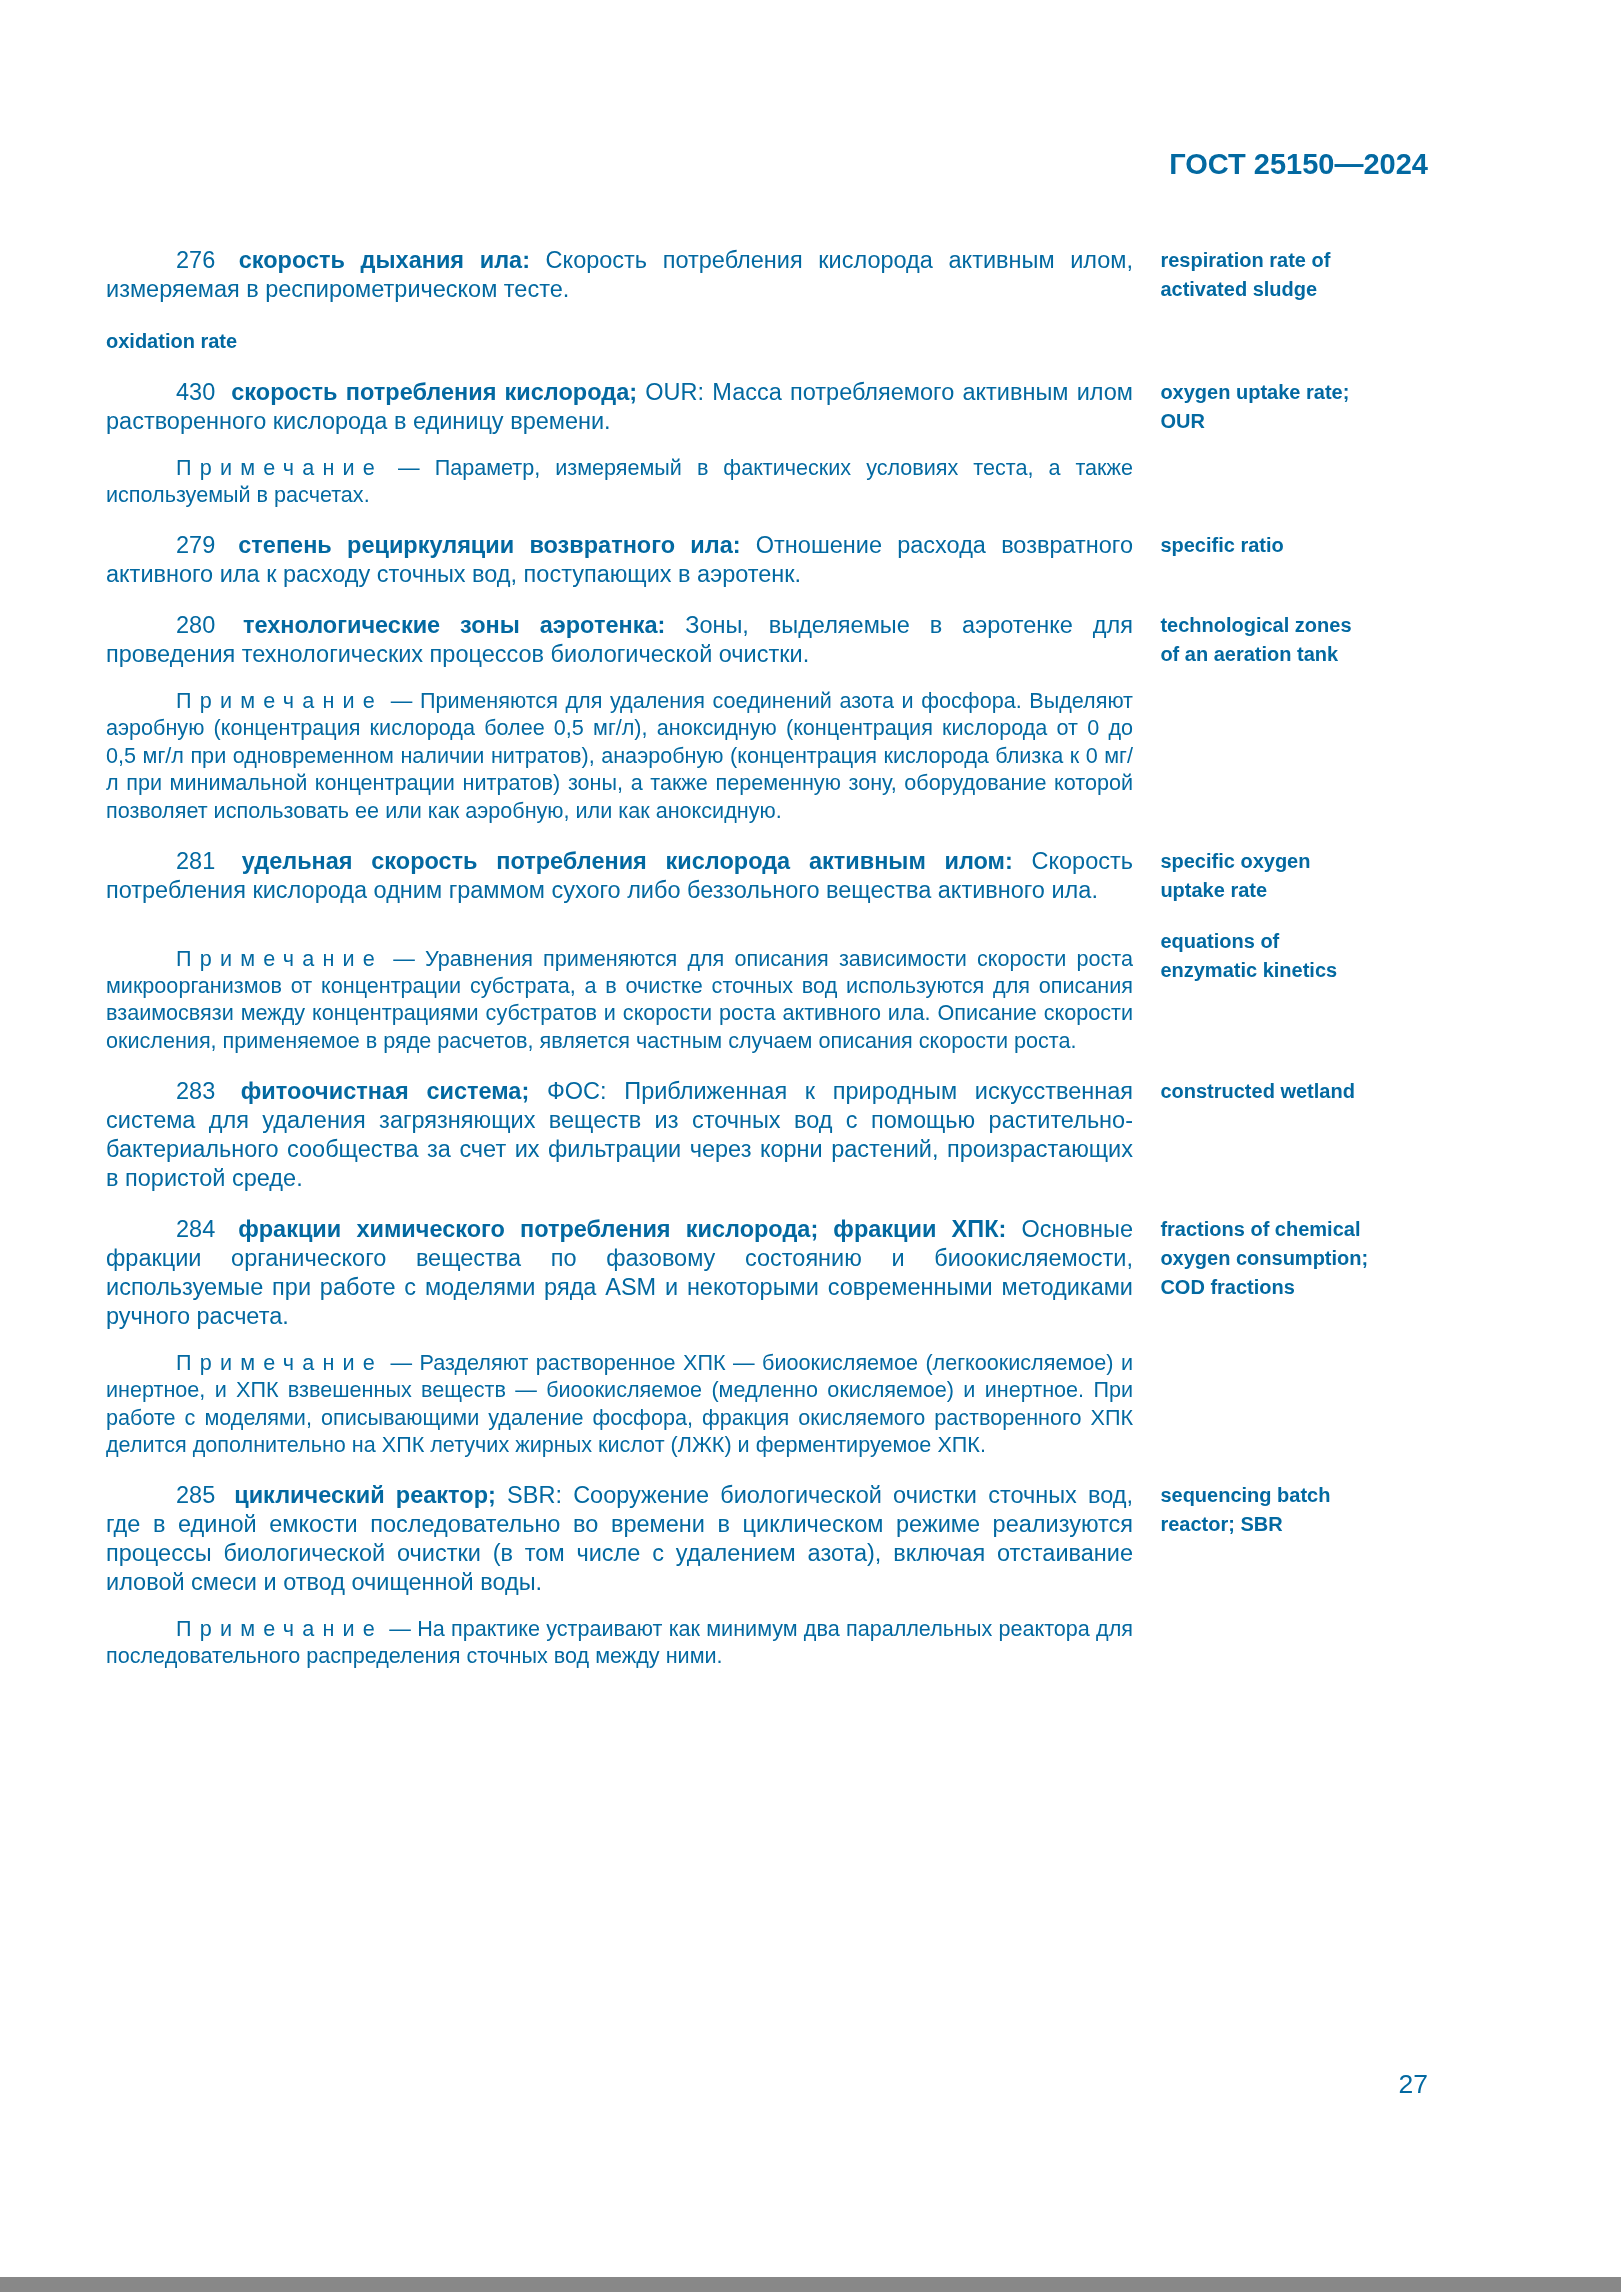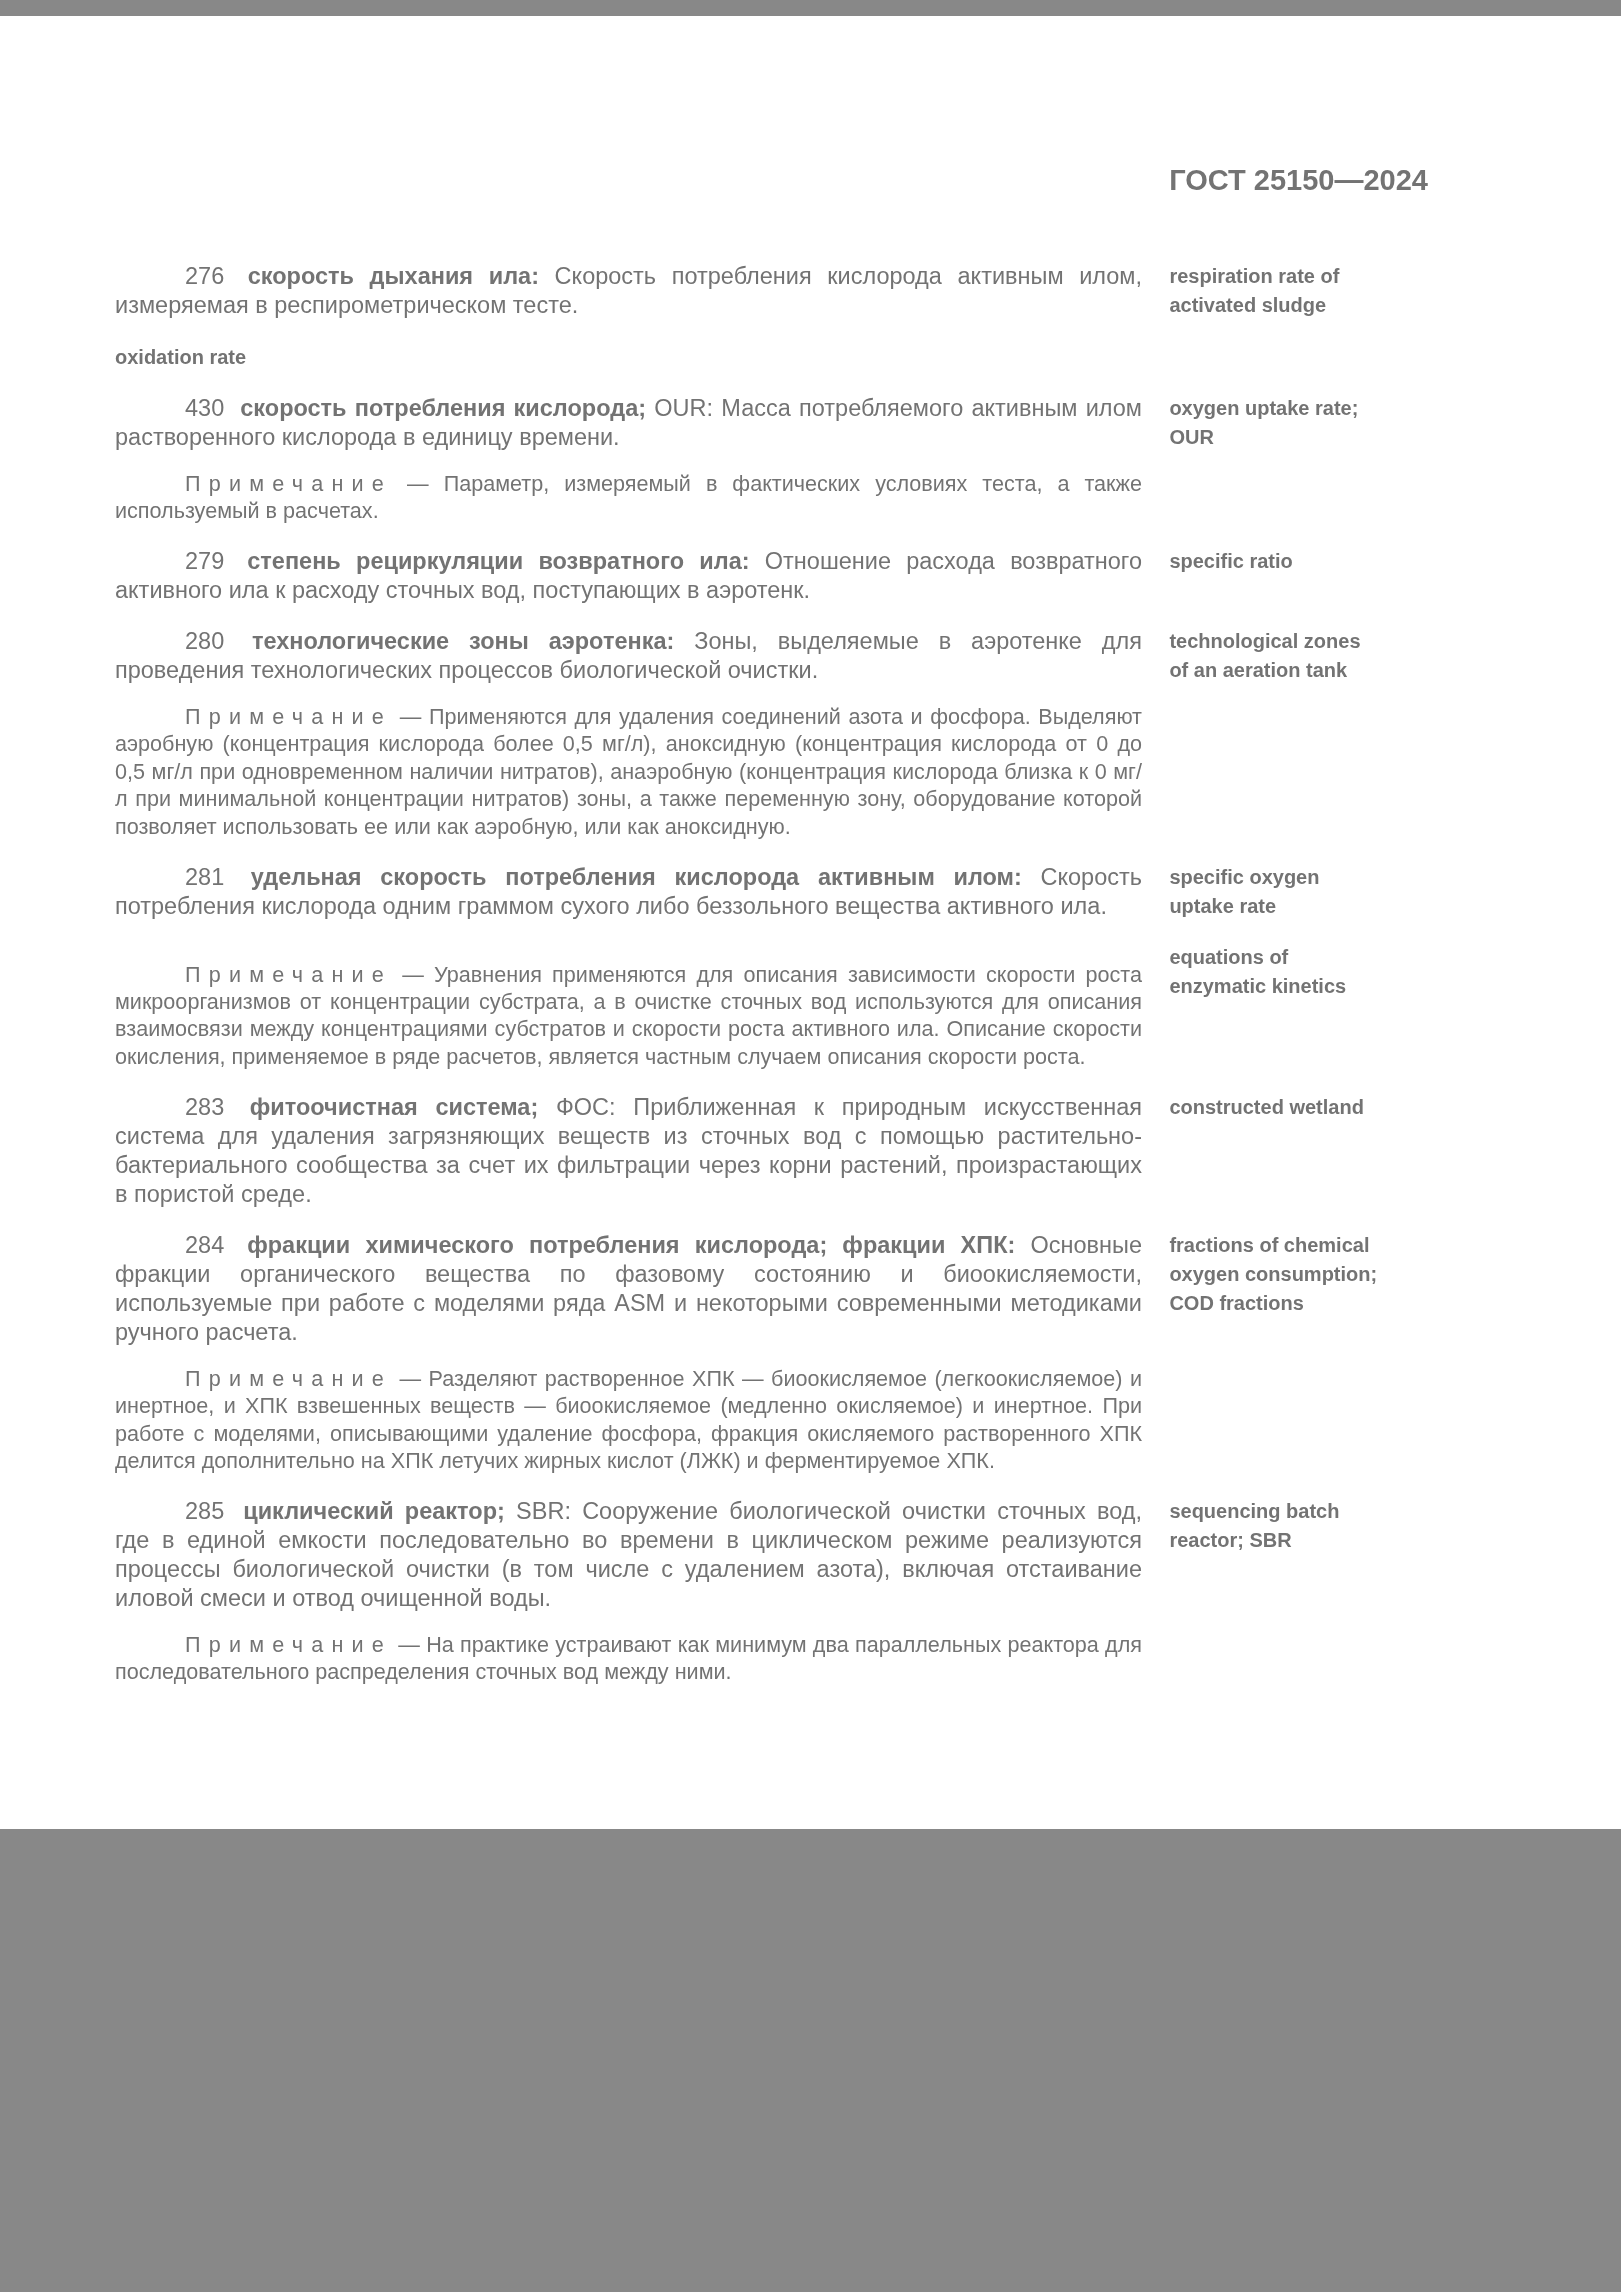--- a/index.html
+++ b/index.html
@@ -1,37 +1,37 @@
 <!DOCTYPE html>
 <html lang="ru"><head>
 <meta charset="utf-8">
 <style>
   html, body { margin: 0; padding: 0; background: #888; }
   .page {
     position: relative;
     width: 1621px;
-    height: 1813px;
-    margin: 16px auto;
+    height: 2277px;
+    margin: 0 auto;
     background: #ffffff;
-    color: #737373;
+    color: #0369a1;
     font-family: "Liberation Sans", sans-serif;
     overflow: hidden;
   }
   .doc-header {
     position: absolute;
     top: 147px;
     right: 193px;
     font-size: 29px;
     line-height: 35px;
     font-weight: 700;
     text-align: right;
   }
   .content {
     position: absolute;
-    left: 115px;
+    left: 106px;
     top: 246px;
     width: 1313px;
   }
   .entry {
     display: grid;
     grid-template-columns: 1027px 259px;
     column-gap: 27.4px;
     align-items: start;
     margin-top: 22.5px;
   }

